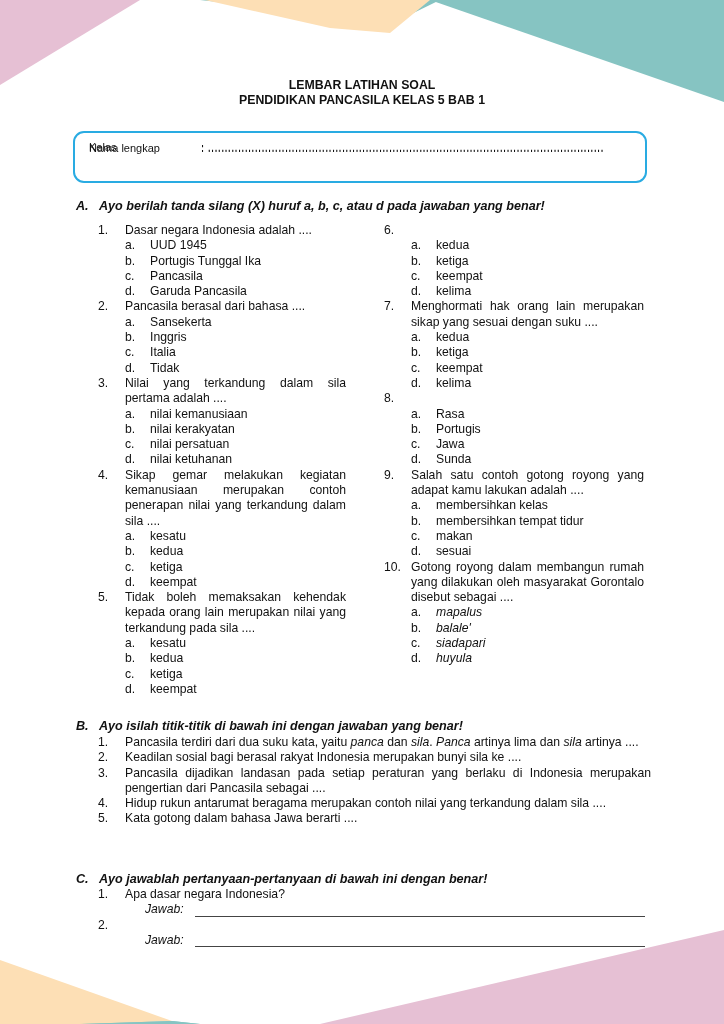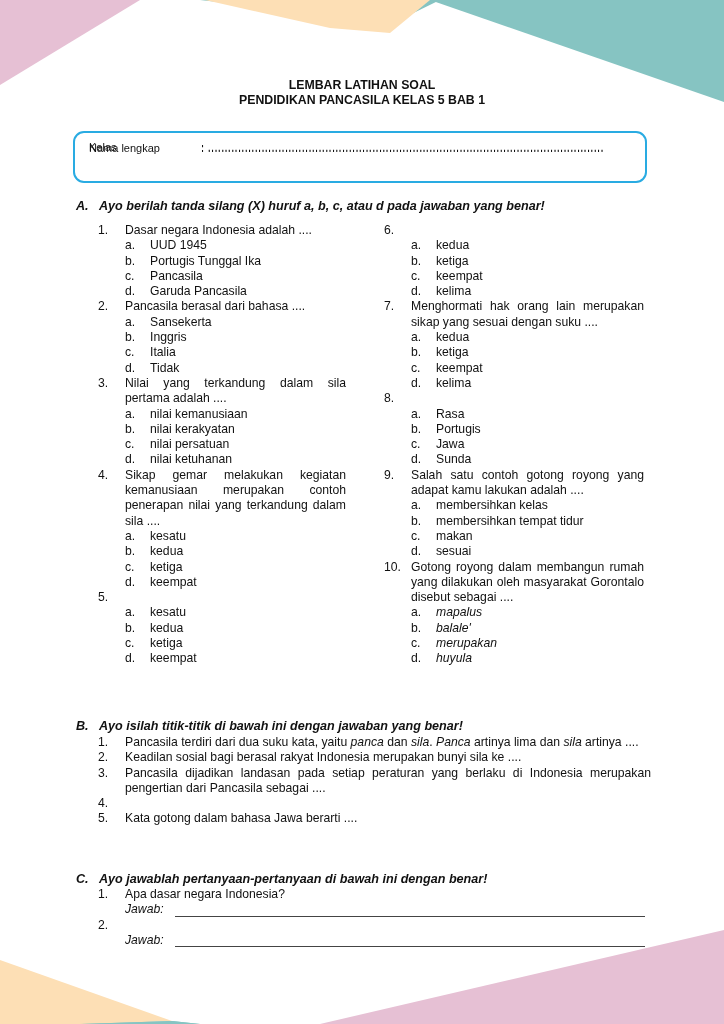--- a/index.html
+++ b/index.html
@@ -18,21 +18,21 @@
   .q { display: flex; }
   .q .num { width: 27px; flex: none; }
   .q .txt { text-align: justify; }
   .opt { display: flex; padding-left: 27px; }
   .opt .ol { width: 25px; flex: none; }
   .it { font-style: italic; }
   .listB { position: absolute; left: 98px; top: 735px; width: 553px; line-height: 15.3px; font-size: 12.2px; }
   .listB .q .num { width: 27px; }
   .listC { position: absolute; left: 98px; top: 887px; width: 547px; line-height: 15.3px; font-size: 12.2px; }
   .jawab { display: flex; padding-left: 27px; align-items: flex-end; }
-  .jawab .jl { width: 50px; font-style: italic; }
+  .jawab .jl { width: 50px; font-style: italic; margin-left: 20px; }
   .jawab .line { flex: 1; border-bottom: 1.6px solid #444; height: 13px; margin-bottom: 1px; }
 </style>
 </head>
 <body>
 
 <svg class="bg" viewBox="0 0 724 1024" preserveAspectRatio="none">
   <polygon points="200,0 440,0 395,22" fill="#86c4c2"></polygon>
   <polygon points="430,0 724,0 724,102" fill="#86c4c2"></polygon>
   <polygon points="205,0 430,0 390,33 330,28" fill="#fddfb5"></polygon>
   <polygon points="0,0 140,0 0,85" fill="#e6c0d4"></polygon>
@@ -150,20 +150,21 @@
           <span>ketiga</span>
         </div>
         <div class="opt">
           <span class="ol">d.</span>
           <span>keempat</span>
         </div>
       </div>
       <div>
         <div class="q">
           <span class="num">5.</span>
+          <span class="txt">Tidak boleh memaksakan kehendak kepada orang lain merupakan nilai yang terkandung pada sila ....</span>
         </div>
         <div class="opt">
           <span class="ol">a.</span>
           <span>kesatu</span>
         </div>
         <div class="opt">
           <span class="ol">b.</span>
           <span>kedua</span>
         </div>
         <div class="opt">
@@ -271,21 +272,21 @@
         <div class="opt">
           <span class="ol">a.</span>
           <span class="it">mapalus</span>
         </div>
         <div class="opt">
           <span class="ol">b.</span>
           <span class="it">balale'</span>
         </div>
         <div class="opt">
           <span class="ol">c.</span>
-          <span class="it">merupakan</span>
+          <span class="it">siadapari</span>
         </div>
         <div class="opt">
           <span class="ol">d.</span>
           <span class="it">huyula</span>
         </div>
       </div>
     </div>
 
   <div class="sec-head" style="top:719px">
     <span class="ltr">B.</span>
@@ -299,20 +300,21 @@
       <div class="q">
         <span class="num">2.</span>
         <span class="txt"><span>Keadilan sosial bagi berasal rakyat Indonesia merupakan bunyi sila ke ....</span></span>
       </div>
       <div class="q">
         <span class="num">3.</span>
         <span class="txt"><span>Pancasila dijadikan landasan pada setiap peraturan yang berlaku di Indonesia merupakan pengertian dari Pancasila sebagai ....</span></span>
       </div>
       <div class="q">
         <span class="num">4.</span>
+        <span class="txt"><span>Hidup rukun antarumat beragama merupakan contoh nilai yang terkandung dalam sila ....</span></span>
       </div>
       <div class="q">
         <span class="num">5.</span>
         <span class="txt"><span>Kata gotong dalam bahasa Jawa berarti ....</span></span>
       </div>
     </div>
 
   <div class="sec-head" style="top:872px">
     <span class="ltr">C.</span>
     <span>Ayo jawablah pertanyaan-pertanyaan di bawah ini dengan benar!</span>

